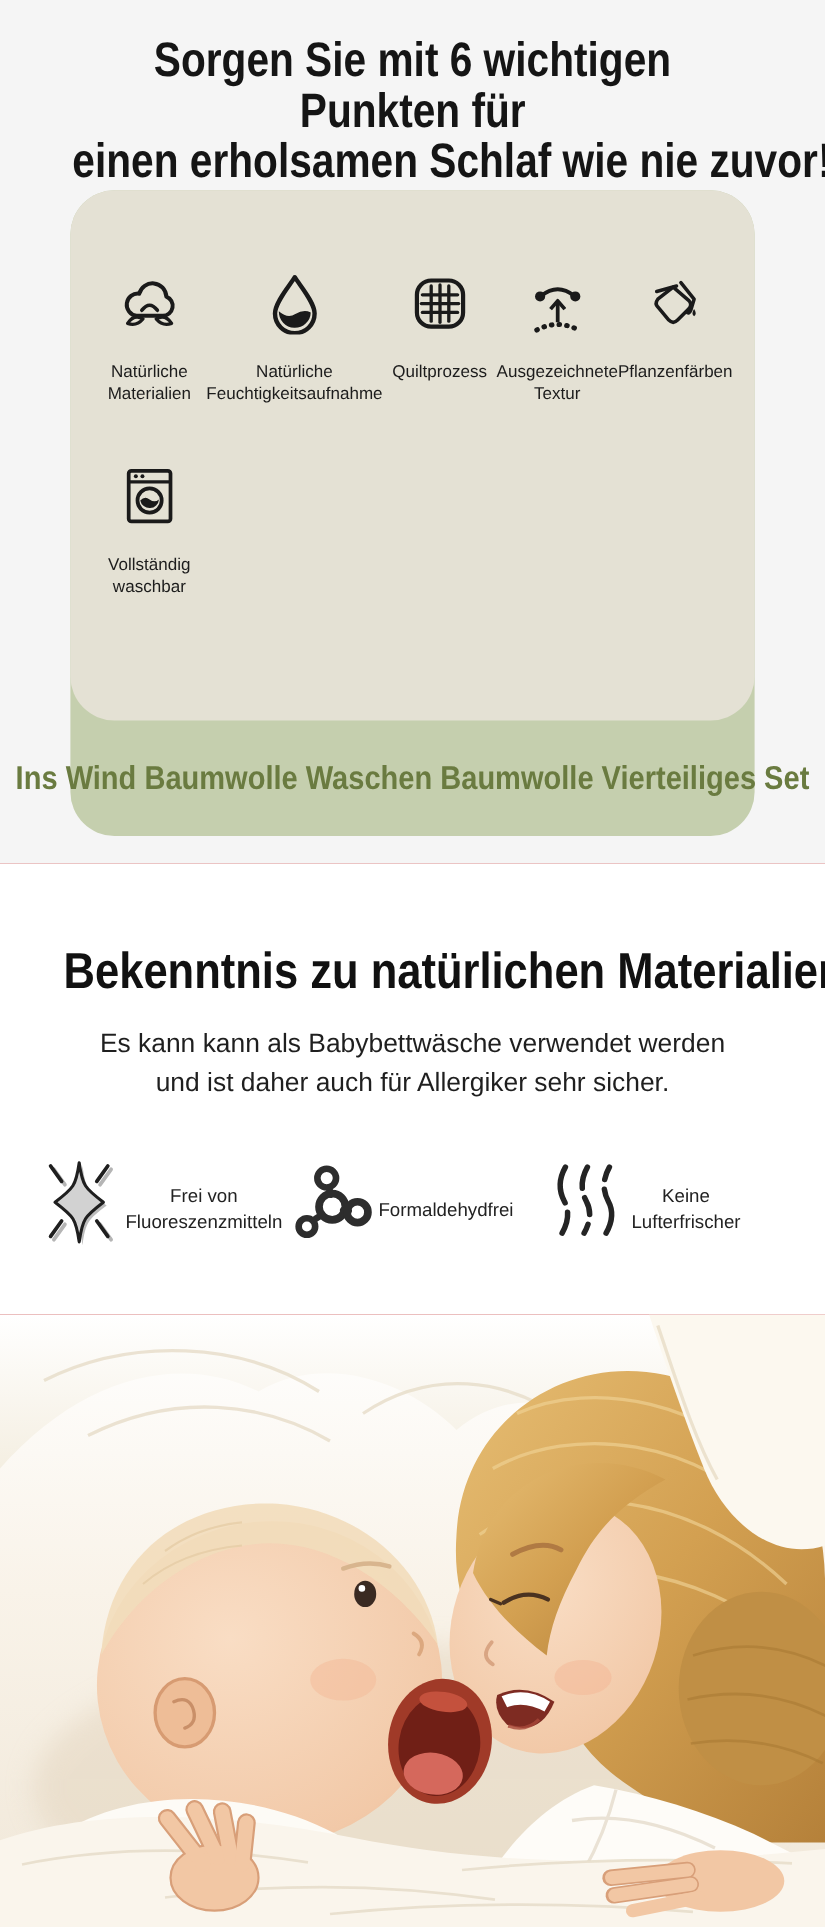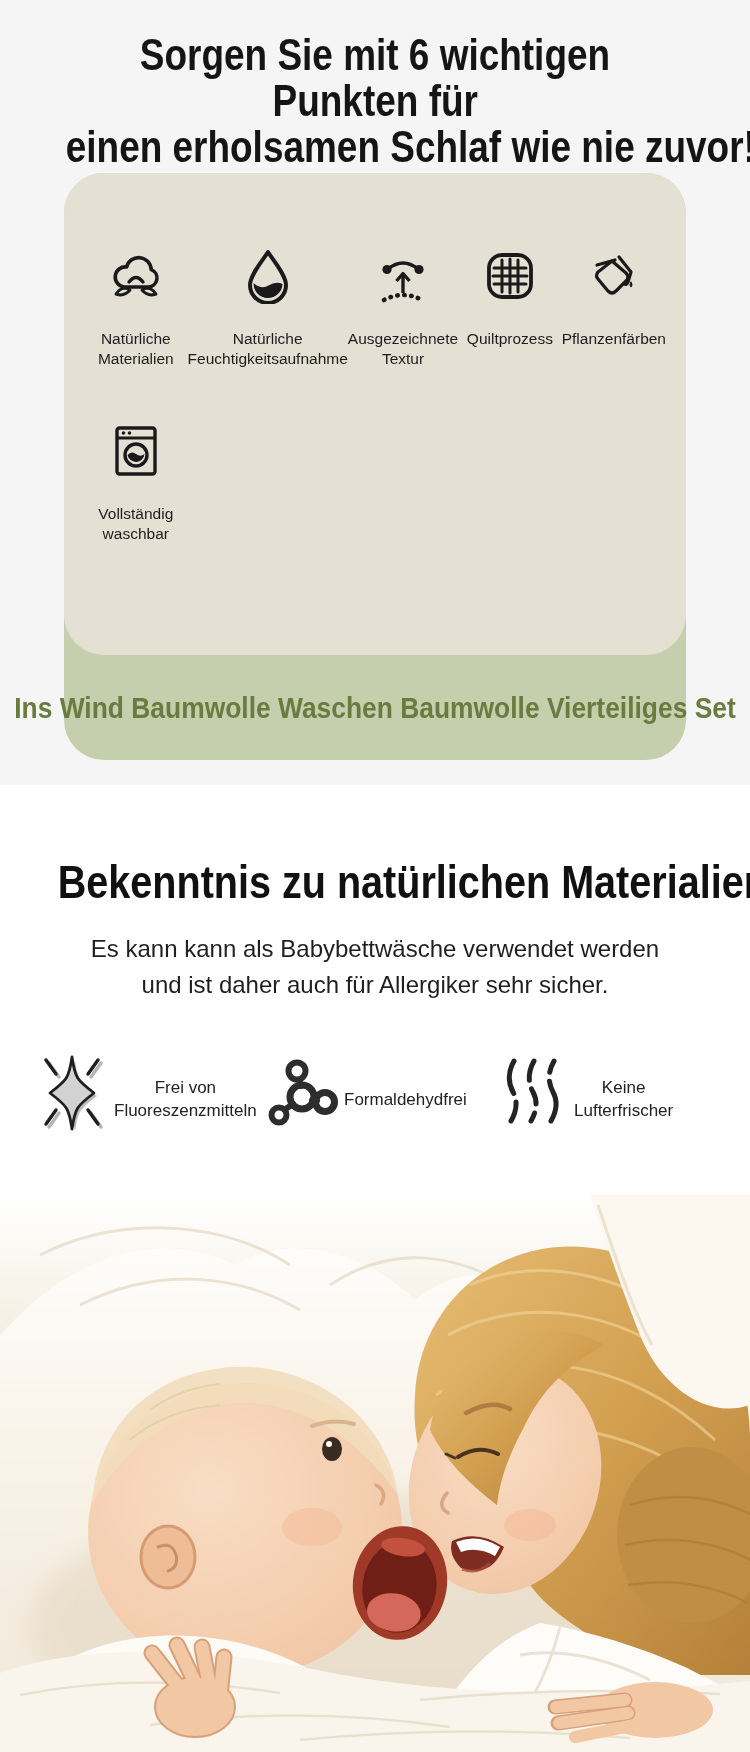--- a/index.html
+++ b/index.html
@@ -73,47 +73,47 @@
                 <path d="M13.5 35 q8 7 15 2.5 q7.5 -4.5 14 -1.5 a14.5 14.5 0 0 1 -29 -1 Z" fill="#1a1a1a"></path>
               </svg>
             </span>
             <div class="feat-label">Natürliche
 Feuchtigkeitsaufnahme</div>
           </div>
 
           <div class="feat">
             <span class="feat-icon">
               <svg width="56" height="56" viewBox="0 0 56 56">
-                <path d="M13 21 Q28 9 43 21" fill="none" stroke="#1a1a1a" stroke-width="3.6" stroke-linecap="round"></path>
-                <circle cx="12" cy="21.5" r="4.6" fill="#1a1a1a"></circle>
-                <circle cx="44" cy="21.5" r="4.6" fill="#1a1a1a"></circle>
-                <path d="M28 45 L28 27" stroke="#1a1a1a" stroke-width="3.4"></path>
-                <path d="M21.5 33 L28 25.5 L34.5 33" fill="none" stroke="#1a1a1a" stroke-width="3.4" stroke-linejoin="round"></path>
-                <path d="M9 52 Q28 42 47 52" fill="none" stroke="#1a1a1a" stroke-width="4.6" stroke-linecap="round" stroke-dasharray="0.5 6.5"></path>
-              </svg>
-            </span>
-            <div class="feat-label">Ausgezeichnete
-Textur</div>
-          </div>
-
-          <div class="feat">
-            <span class="feat-icon">
-              <svg width="56" height="56" viewBox="0 0 56 56">
                 <rect x="7" y="7" width="42" height="42" rx="13" fill="none" stroke="#1a1a1a" stroke-width="3.8"></rect>
                 <g stroke="#1a1a1a" stroke-width="3" stroke-linecap="round">
                   <line x1="20" y1="12" x2="20" y2="44"></line>
                     <line x1="28" y1="11" x2="28" y2="45"></line>
                     <line x1="36" y1="12" x2="36" y2="44"></line>
                   <line x1="12" y1="20" x2="44" y2="20"></line>
                     <line x1="11" y1="28" x2="45" y2="28"></line>
                     <line x1="12" y1="36" x2="44" y2="36"></line>
                 </g>
               </svg>
             </span>
             <div class="feat-label">Quiltprozess</div>
+          </div>
+
+          <div class="feat">
+            <span class="feat-icon">
+              <svg width="56" height="56" viewBox="0 0 56 56">
+                <path d="M13 21 Q28 9 43 21" fill="none" stroke="#1a1a1a" stroke-width="3.6" stroke-linecap="round"></path>
+                <circle cx="12" cy="21.5" r="4.6" fill="#1a1a1a"></circle>
+                <circle cx="44" cy="21.5" r="4.6" fill="#1a1a1a"></circle>
+                <path d="M28 45 L28 27" stroke="#1a1a1a" stroke-width="3.4"></path>
+                <path d="M21.5 33 L28 25.5 L34.5 33" fill="none" stroke="#1a1a1a" stroke-width="3.4" stroke-linejoin="round"></path>
+                <path d="M9 52 Q28 42 47 52" fill="none" stroke="#1a1a1a" stroke-width="4.6" stroke-linecap="round" stroke-dasharray="0.5 6.5"></path>
+              </svg>
+            </span>
+            <div class="feat-label">Ausgezeichnete
+Textur</div>
           </div>
 
           <div class="feat">
             <span class="feat-icon">
               <svg width="56" height="56" viewBox="0 0 56 56">
                 <path d="M26 13 L40 25 Q44 29 40 33 L30 43 Q26 47 22 43 L12 31 Q9 28 12 24 Z" fill="none" stroke="#1a1a1a" stroke-width="3.2" stroke-linejoin="round"></path>
                 <path d="M11 17 L29 12" stroke="#1a1a1a" stroke-width="3.2" stroke-linecap="round"></path>
                 <path d="M33 9 L45 24 L42 34 q-1.5 4 -4 1.5" fill="none" stroke="#1a1a1a" stroke-width="3.2" stroke-linecap="round" stroke-linejoin="round"></path>
                 <path d="M45 33 q3 4.5 0 6.5 q-3 -2 0 -6.5" fill="#1a1a1a"></path>
               </svg>

